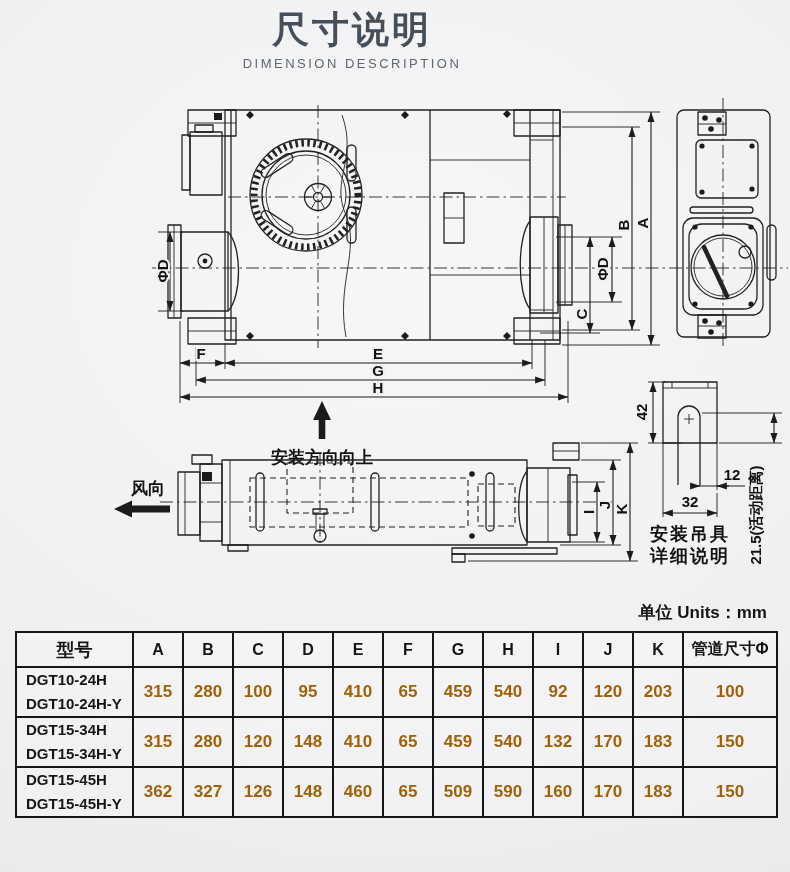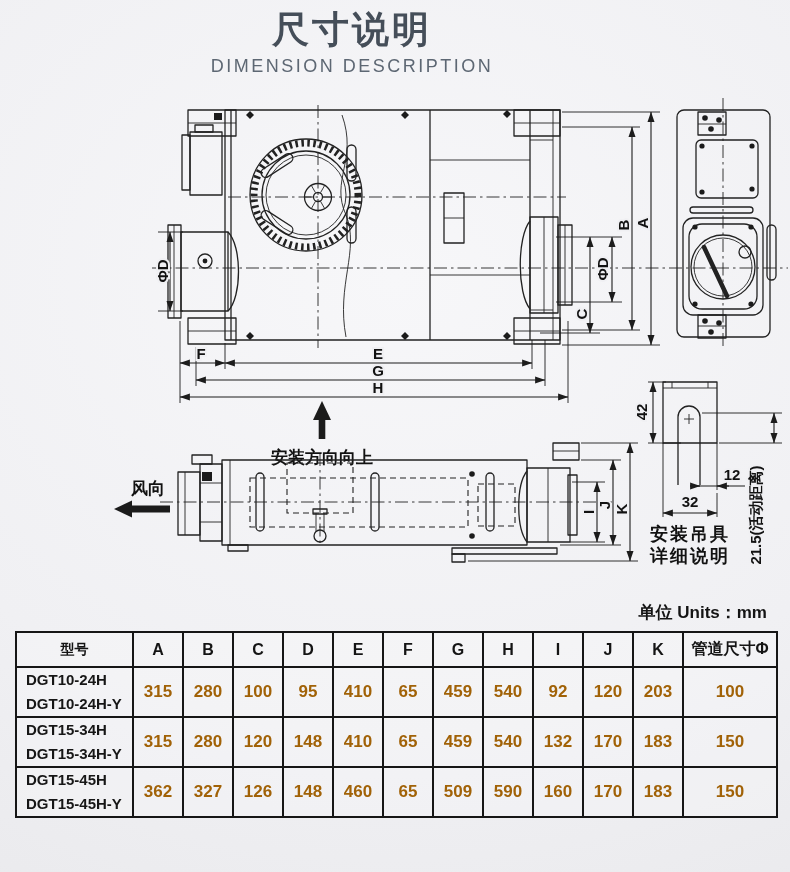--- a/index.html
+++ b/index.html
@@ -3,21 +3,21 @@
 <meta charset="utf-8">
 <style>
   html,body{margin:0;padding:0;}
   body{
     width:790px;height:872px;overflow:hidden;position:relative;
     background:radial-gradient(130% 95% at 50% 32%, #f7f7f9 0%, #f0f0f3 55%, #e7e7ea 100%);
     font-family:"Liberation Sans", sans-serif;
   }
   .title-wrap{position:absolute;top:8px;left:0;width:704px;text-align:center;}
   .title-main{font-size:37px;font-weight:bold;letter-spacing:3px;color:#454e59;line-height:44px;}
-  .title-sub{font-size:18px;letter-spacing:2.5px;color:#5d6773;margin-top:4px;}
+  .title-sub{font-size:13px;letter-spacing:2.5px;color:#5d6773;margin-top:4px;}
   .units-note{position:absolute;top:601px;right:23px;font-size:17px;font-weight:bold;color:#141414;}
   svg.diagram{position:absolute;left:0;top:85px;}
   svg .ln{fill:none;stroke:#222;stroke-width:1.3;stroke-linejoin:round;}
   svg .tn{fill:none;stroke:#222;stroke-width:0.9;}
   svg .teeth{fill:none;stroke:#222;stroke-width:7;stroke-dasharray:2.5 3.5;}
   svg .dash{fill:none;stroke:#222;stroke-width:1.1;stroke-dasharray:6 4;}
   svg .cl{fill:none;stroke:#222;stroke-width:0.9;stroke-dasharray:13 4 2.5 4;}
   svg .dim{fill:none;stroke:#1c1c1c;stroke-width:1.1;}
   svg .ext{fill:none;stroke:#1c1c1c;stroke-width:0.9;}
   svg .dot{fill:#1b1b1b;stroke:none;}
@@ -26,21 +26,21 @@
   svg text.zh{font-size:17px;font-weight:bold;}
   svg text.zh2{font-size:18px;font-weight:bold;letter-spacing:2px;}
   table.spec-table{
     position:absolute;left:15px;top:631px;width:761px;
     border-collapse:collapse;table-layout:fixed;background:rgba(255,255,255,0.22);
   }
   table.spec-table th,table.spec-table td{border:2px solid #161616;padding:0;}
   table.spec-table thead tr{height:35px;}
   table.spec-table tbody tr{height:48px;}
   table.spec-table thead th{font-size:16px;font-weight:bold;color:#141414;text-align:center;}
-  table.spec-table thead th.col-model{font-size:14px;}
+  table.spec-table thead th.col-model{font-size:18px;}
   table.spec-table td{text-align:center;font-size:17px;font-weight:bold;color:#a16207;}
   table.spec-table .model-cell{text-align:left;padding-left:9px;font-size:15px;font-weight:bold;color:#161616;line-height:24px;}
 </style>
 </head>
 <body>
 
 <div class="title-wrap">
   <div class="title-main">尺寸说明</div>
   <div class="title-sub">DIMENSION DESCRIPTION</div>
 </div>

